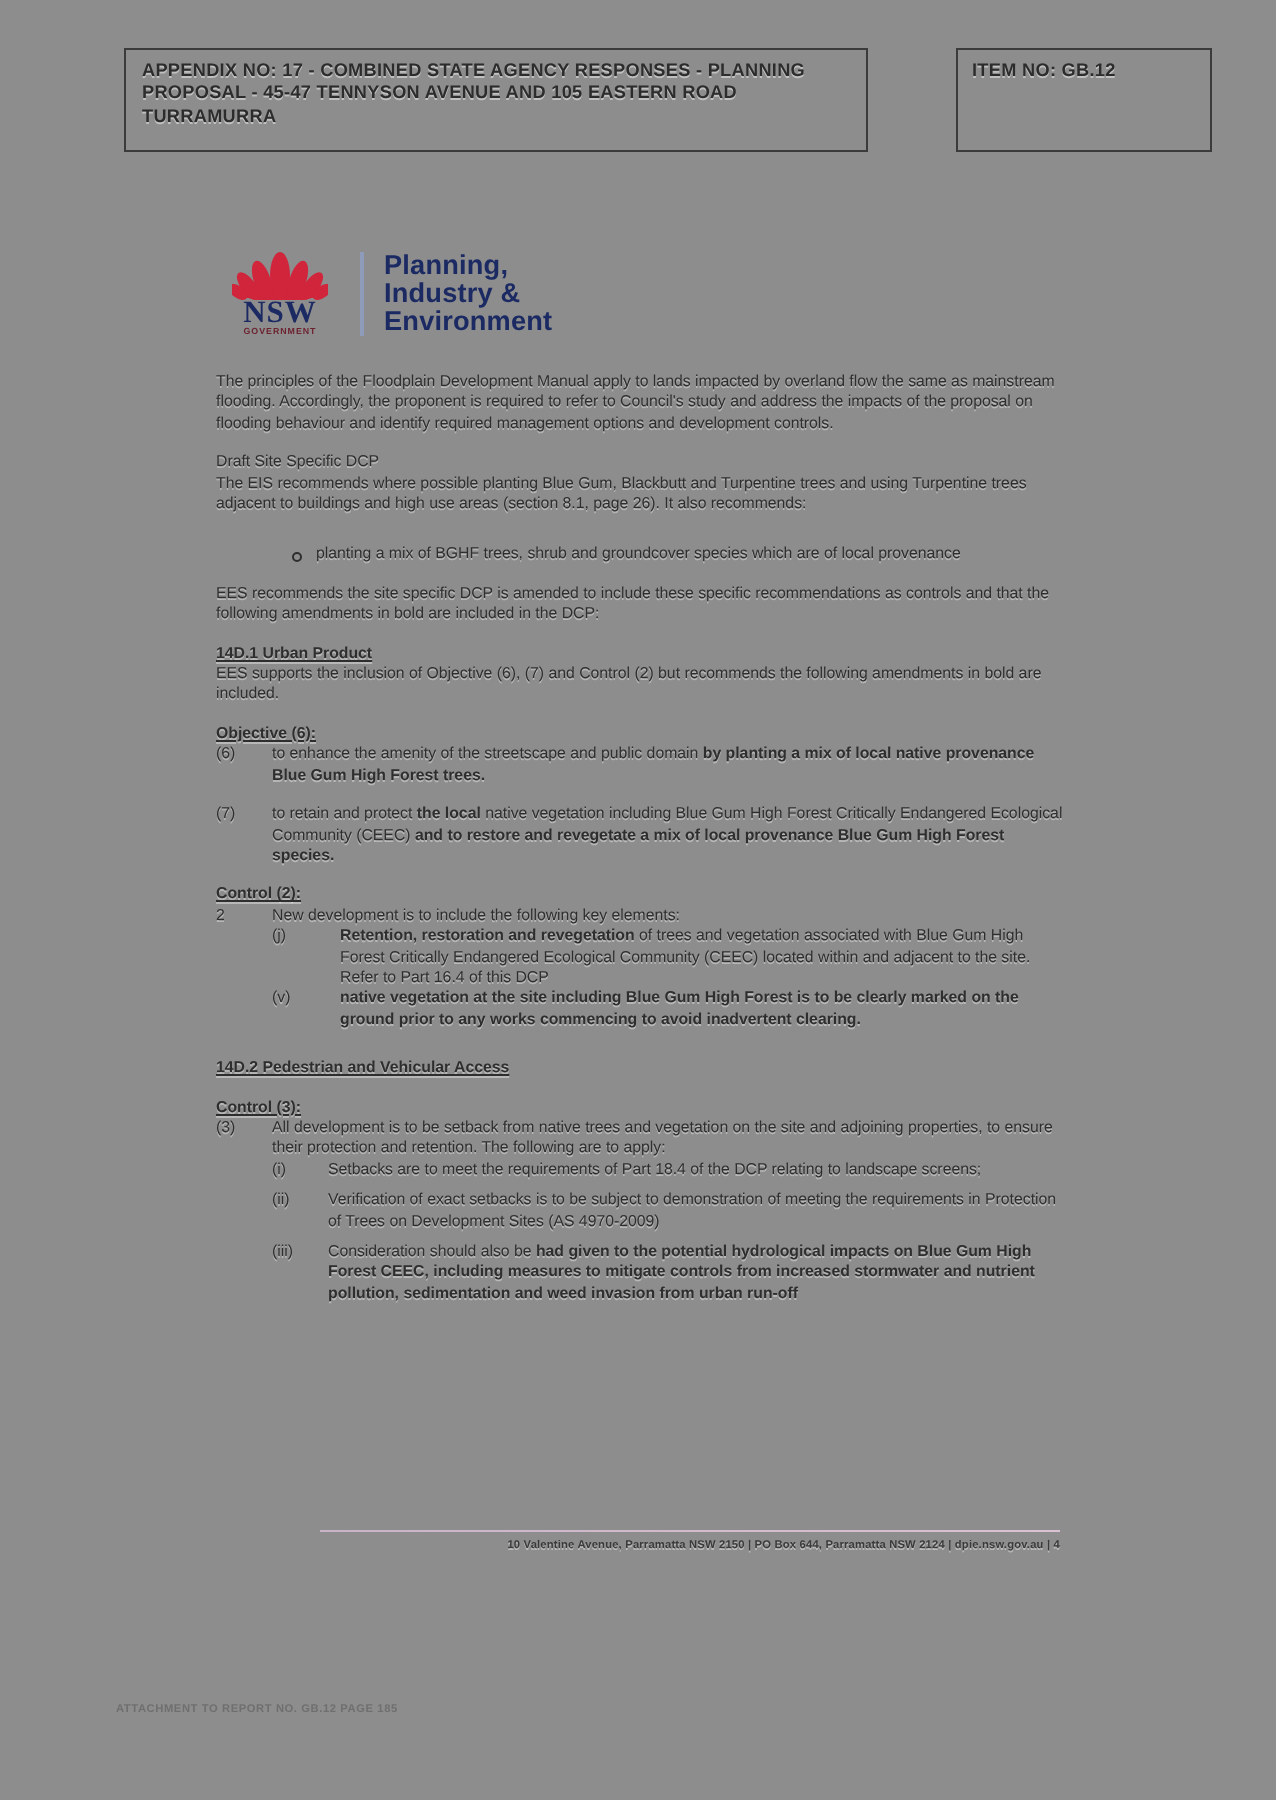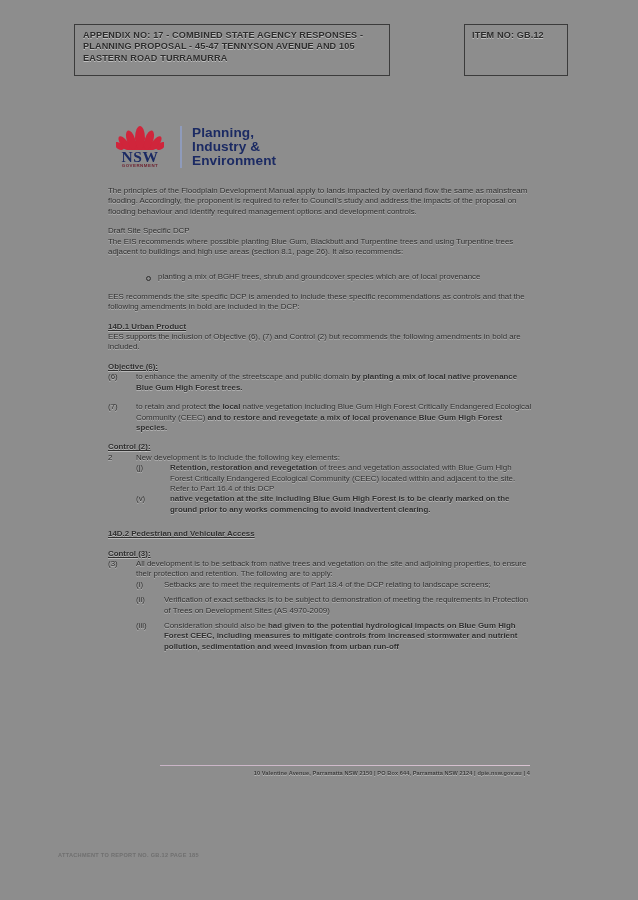--- a/index.html
+++ b/index.html
@@ -16,22 +16,22 @@
     background:#8d8d8d;
   }
   
   .hdr-wrap{position:absolute;left:58px;top:24px;width:522px;height:52px;}
   .hdr-box{
     position:absolute;top:0;
     border:1.5px solid #3b3b3b;
     background:#8d8d8d;
     box-sizing:border-box;
   }
-  .hdr-left{left:16px;width:316px;height:52px;padding:5px 5px 0 8px;}
-  .hdr-right{left:406px;width:104px;height:52px;padding:5px 6px 0 7px;}
+  .hdr-left{left:4px;width:372px;height:52px;padding:5px 5px 0 8px;}
+  .hdr-right{left:420px;width:128px;height:52px;padding:5px 6px 0 7px;}
   .hdr-text{
     font-size:9.1px;font-weight:bold;line-height:11.4px;
     color:#2c2c2c;letter-spacing:.15px;
     text-shadow:0 1px 0 rgba(255,255,255,.45);
   }
   
   .logo{position:absolute;left:112px;top:124px;display:flex;align-items:center;}
   .logo-mark{width:56px;height:46px;position:relative;}
   .waratah{position:absolute;left:4px;top:0;width:48px;height:26px;}
   .nsw-word{

